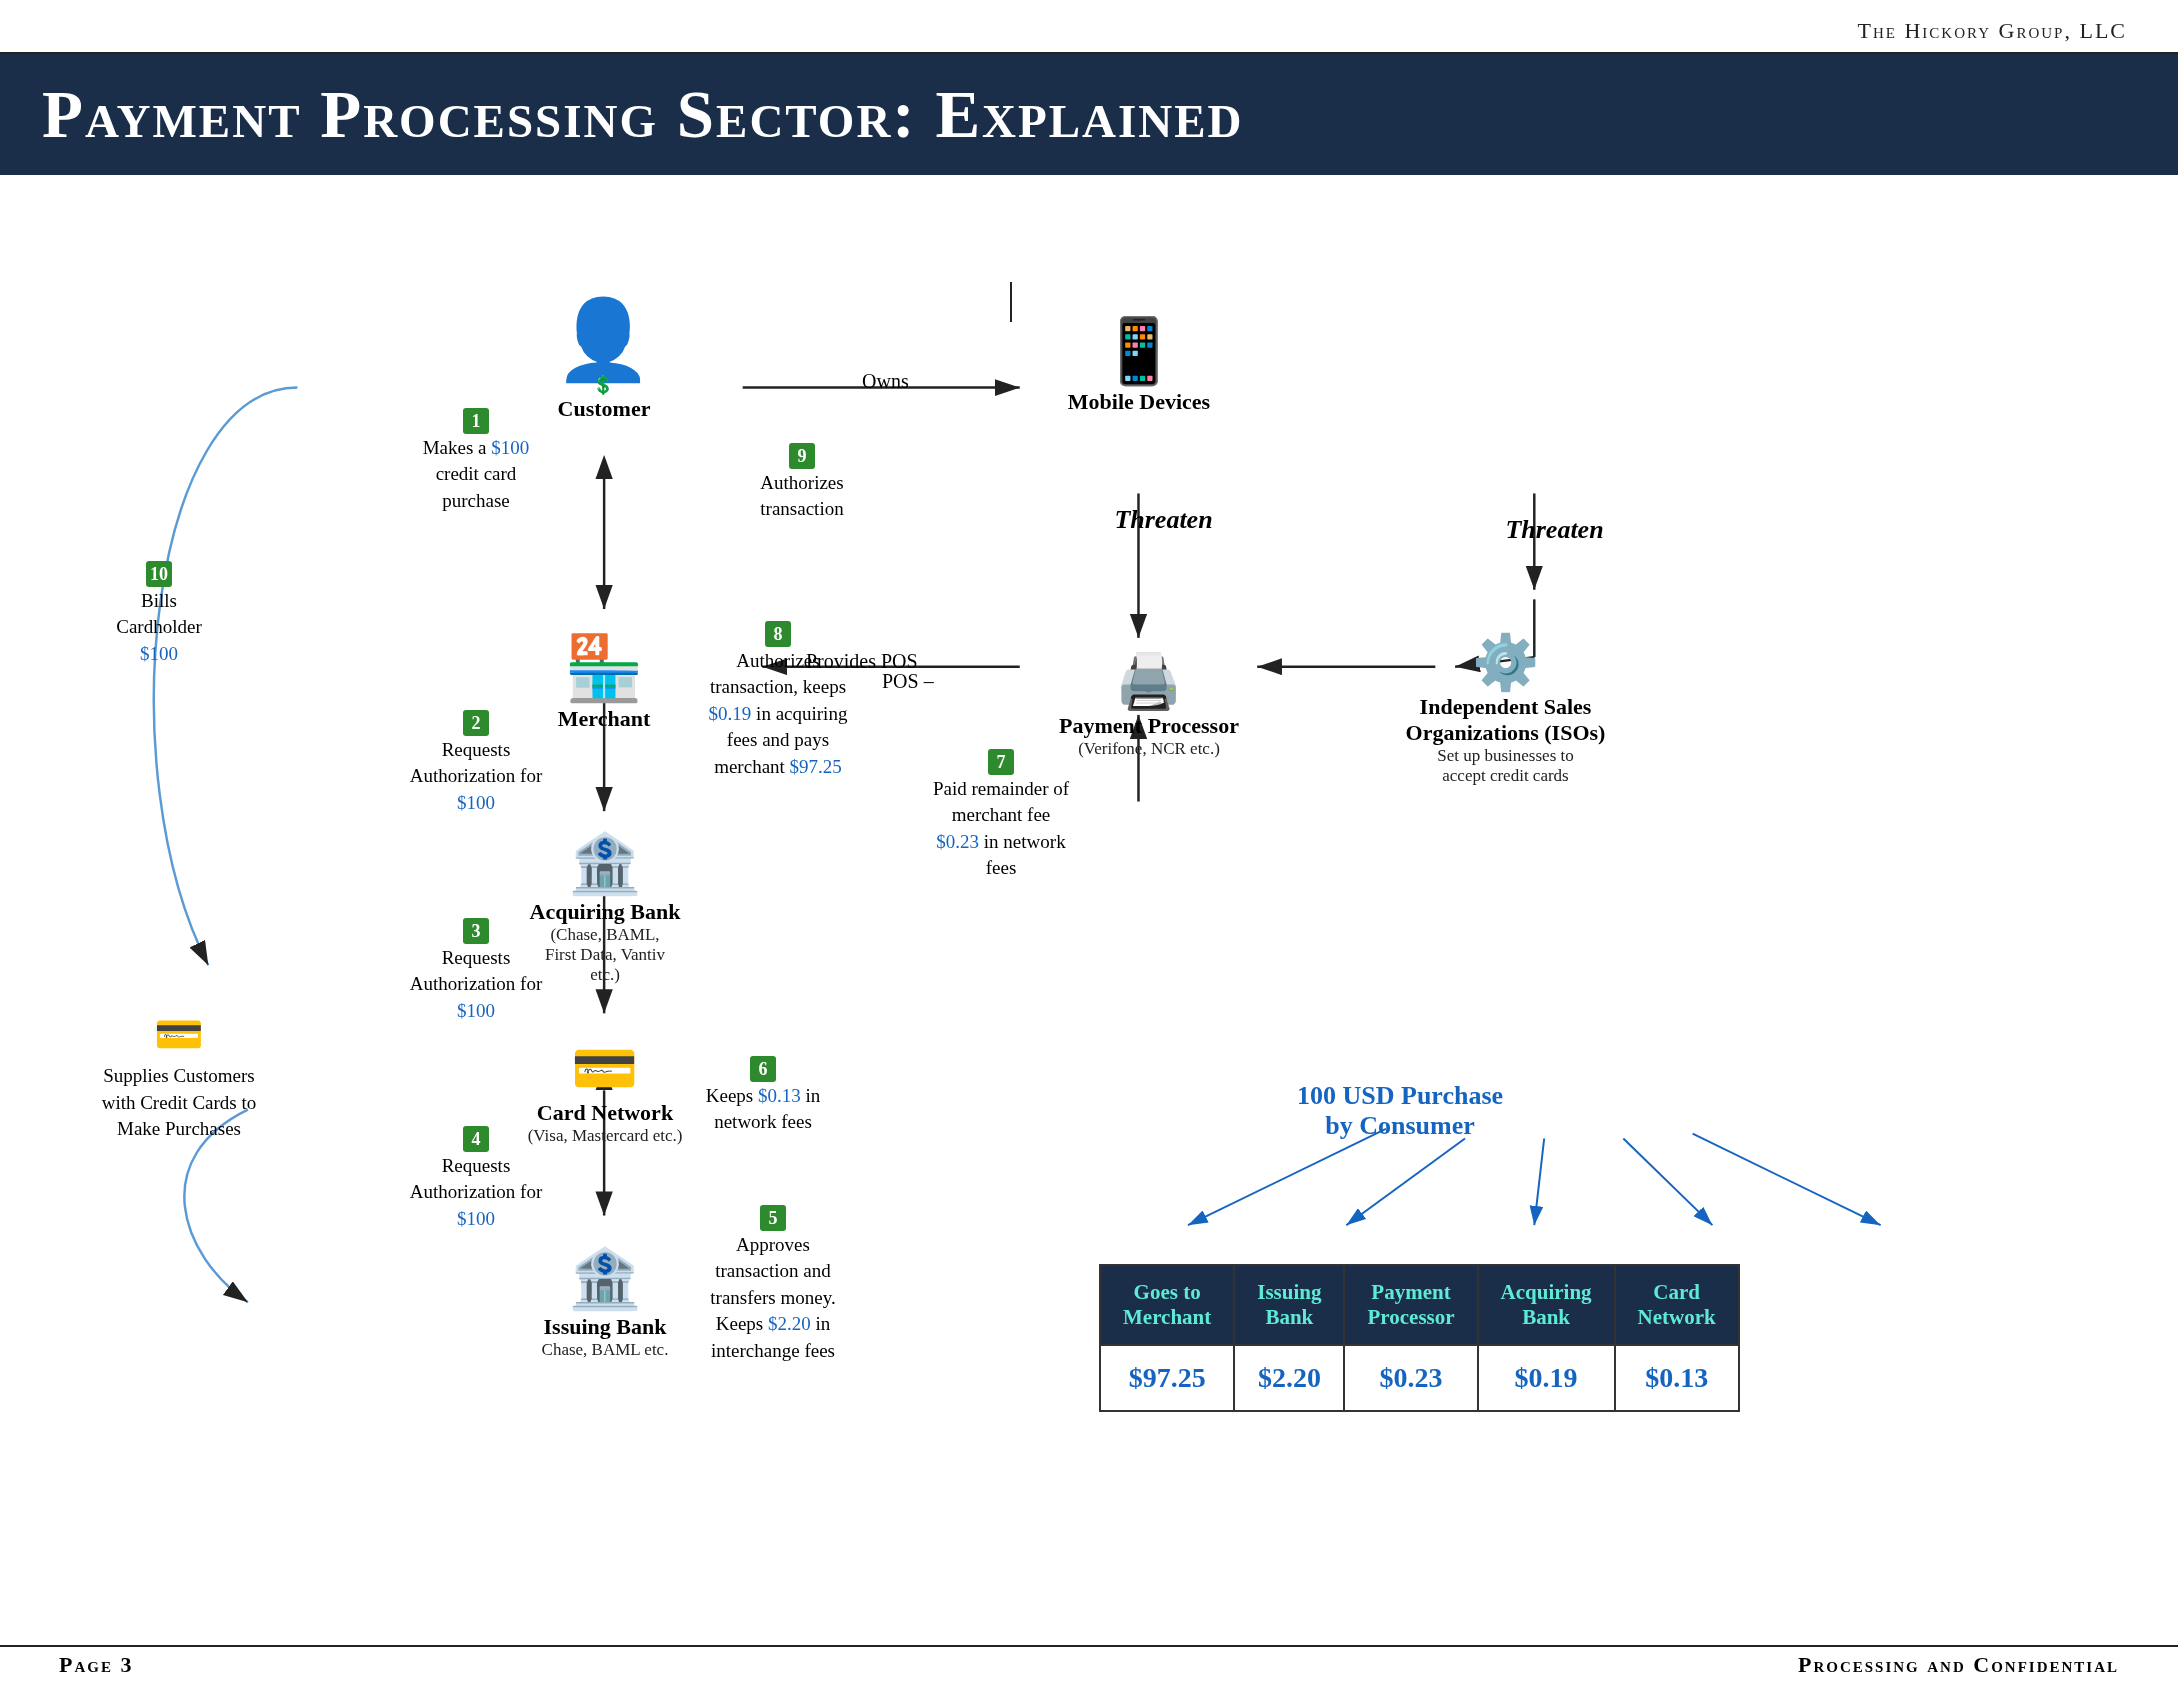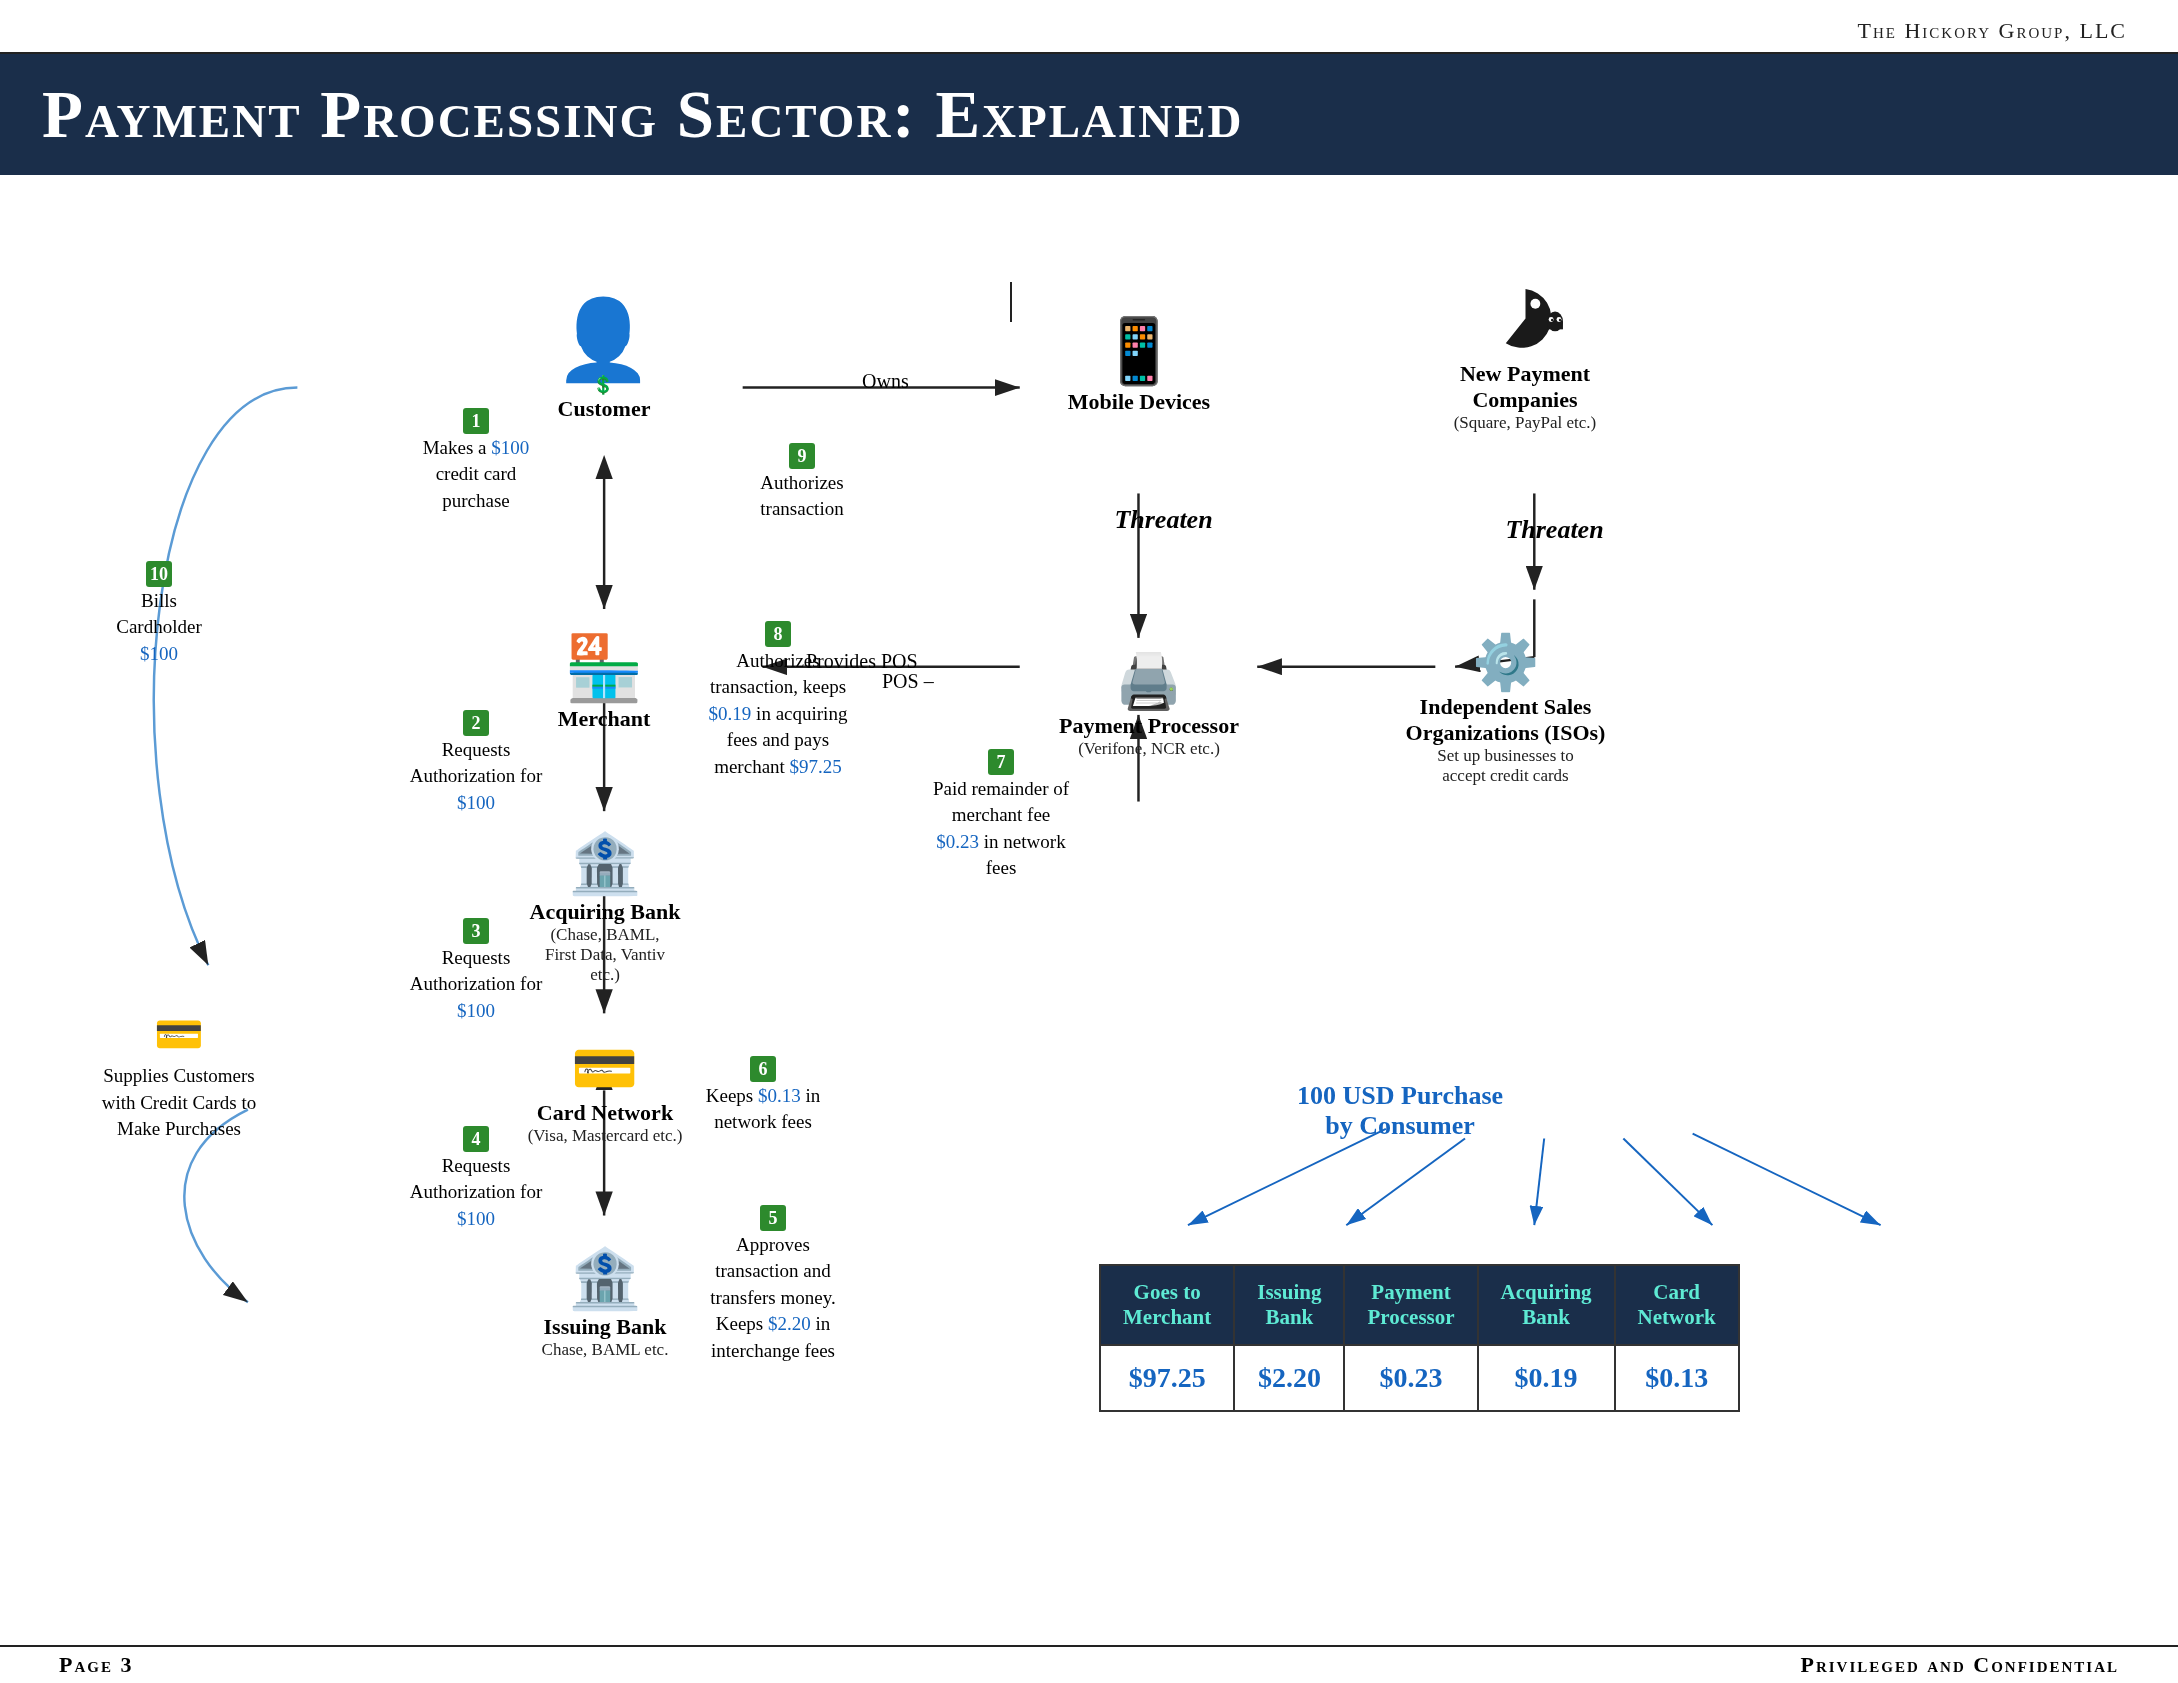--- a/index.html
+++ b/index.html
@@ -338,42 +338,20 @@
     <div class="step-annotation" style="left:1054px; top:307px; width:119px;">
       <span class="threaten-label">Threaten</span>
     </div>
 
     <div class="node" style="left:990px; top:455px; width:218px;">
       <span style="font-size:54px; display:block; text-align:center;">🖨️</span>
       <span class="node-label">Payment Processor</span>
       <span class="node-sublabel">(Verifone, NCR etc.)</span>
     </div>
 
-    <div class="node" style="left:1366px; top:89px; width:218px;">
-
-      <div style="display:flex; justify-content:center; margin-bottom:8px;">
-        <svg width="79" height="69" viewBox="0 0 80 70">
-
-          <path d="M40,35 L40,5 A30,30 0 1,1 20,60 Z" fill="#1a1a1a"></path>
-
-          <circle cx="50" cy="20" r="5" fill="white"></circle>
-
-          <g transform="translate(62,30)">
-            <ellipse cx="8" cy="8" rx="8" ry="10" fill="#1a1a1a"></ellipse>
-            <rect x="0" y="8" width="16" height="8" fill="#1a1a1a"></rect>
-            <circle cx="4" cy="6" r="2.5" fill="white"></circle>
-            <circle cx="12" cy="6" r="2.5" fill="white"></circle>
-            <circle cx="5" cy="6.5" r="1.2" fill="#1a1a1a"></circle>
-            <circle cx="13" cy="6.5" r="1.2" fill="#1a1a1a"></circle>
-          </g>
-        </svg>
-      </div>
-      <span class="node-label">New Payment<br>Companies</span>
-      <span class="node-sublabel">(Square, PayPal etc.)</span>
-    </div>
 
     <div class="step-annotation" style="left:1445px; top:317px; width:119px;">
       <span class="threaten-label">Threaten</span>
     </div>
 
     <div class="node" style="left:1327px; top:436px; width:257px;">
 
       <span style="font-size:54px; display:block; text-align:center;">⚙️</span>
       <span class="node-label">Independent Sales<br>Organizations (ISOs)</span>
       <span class="node-sublabel">Set up businesses to<br>accept credit cards</span>
@@ -404,15 +382,15 @@
       </tbody>
     </table>
 
     <div style="position:absolute; left:960px; top:87px; width:2px; height:40px; background:#222;"></div>
 
   </div>
 </div>
 
 <div class="footer">
   <span class="footer-left">Page 3</span>
-  <span class="footer-right">Privileged and Confidential</span>
+  <span class="footer-right">Processing and Confidential</span>
 </div>
 
 
 </body></html>

